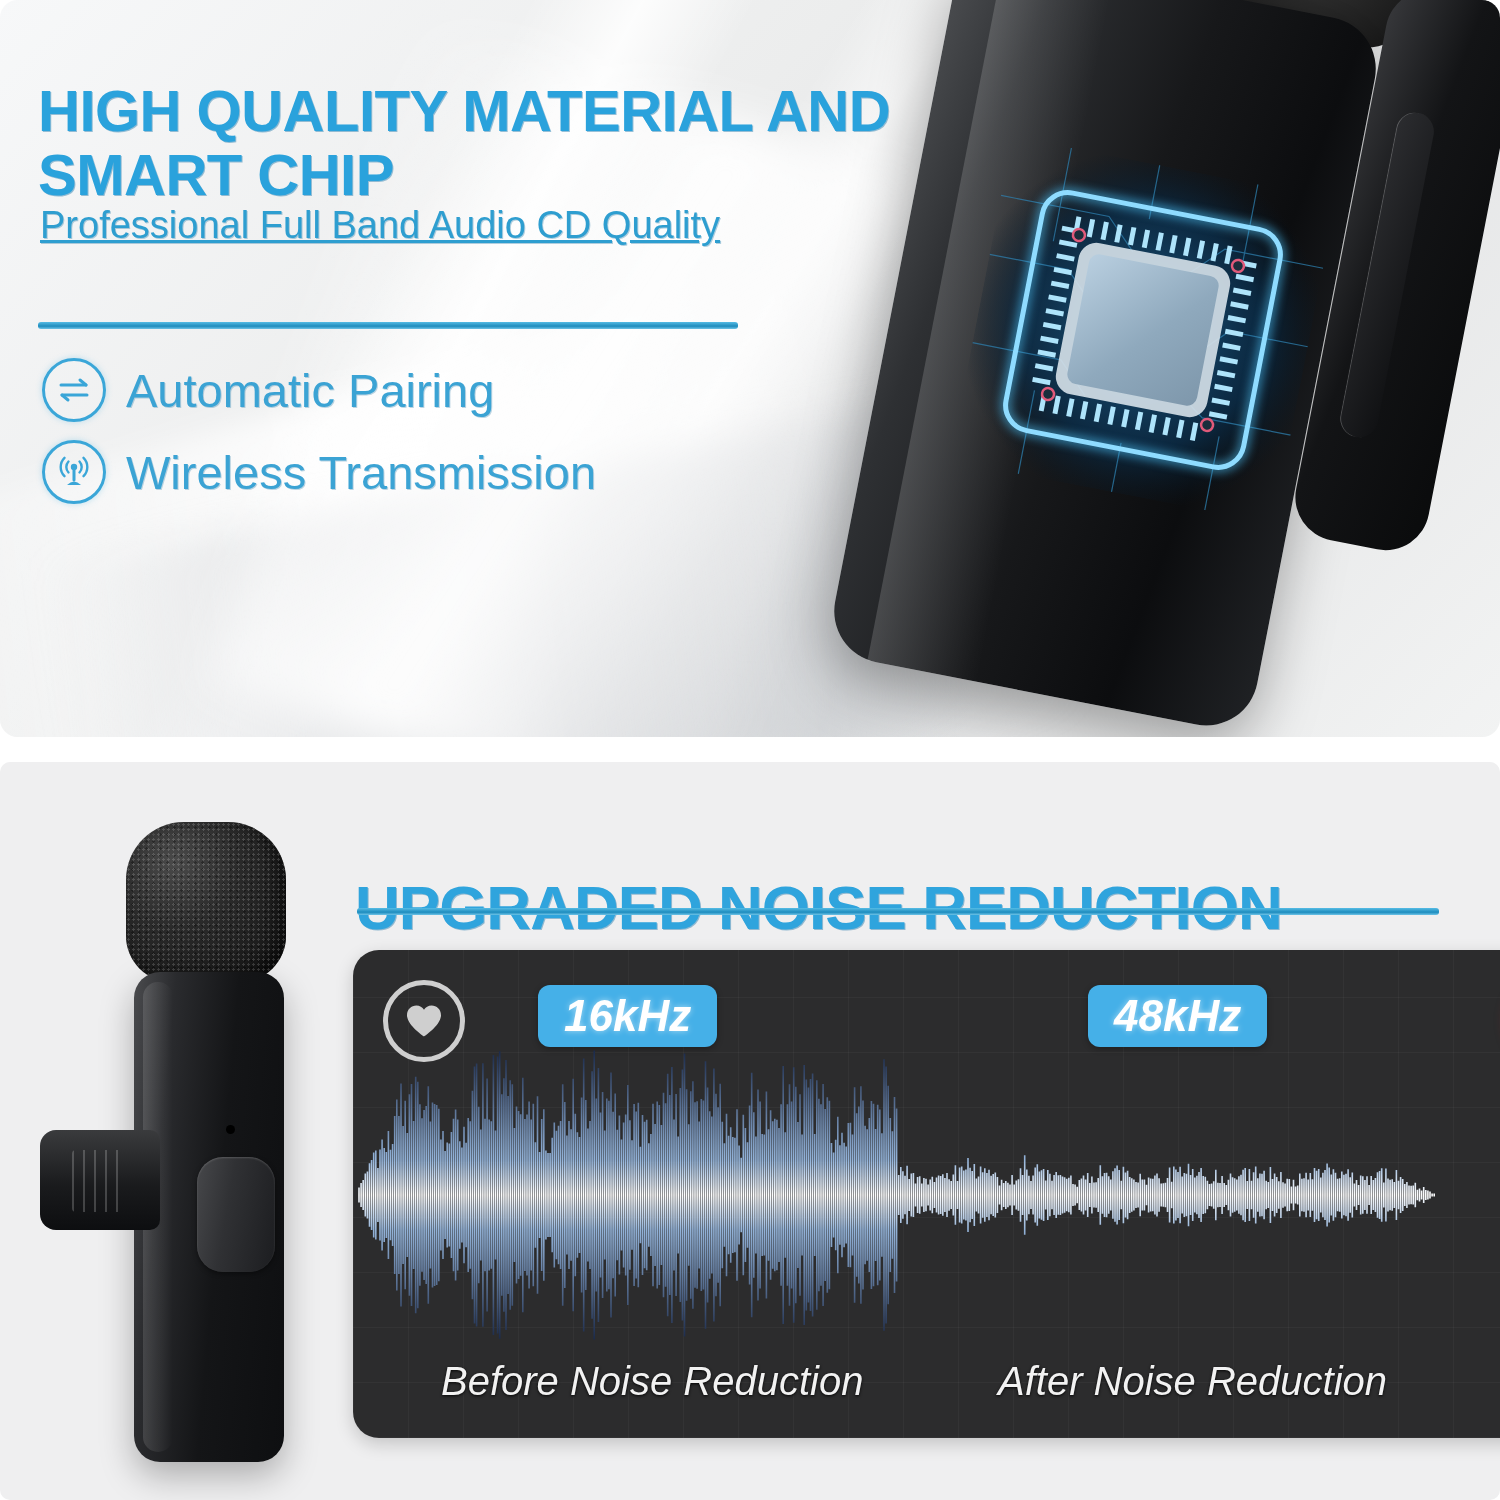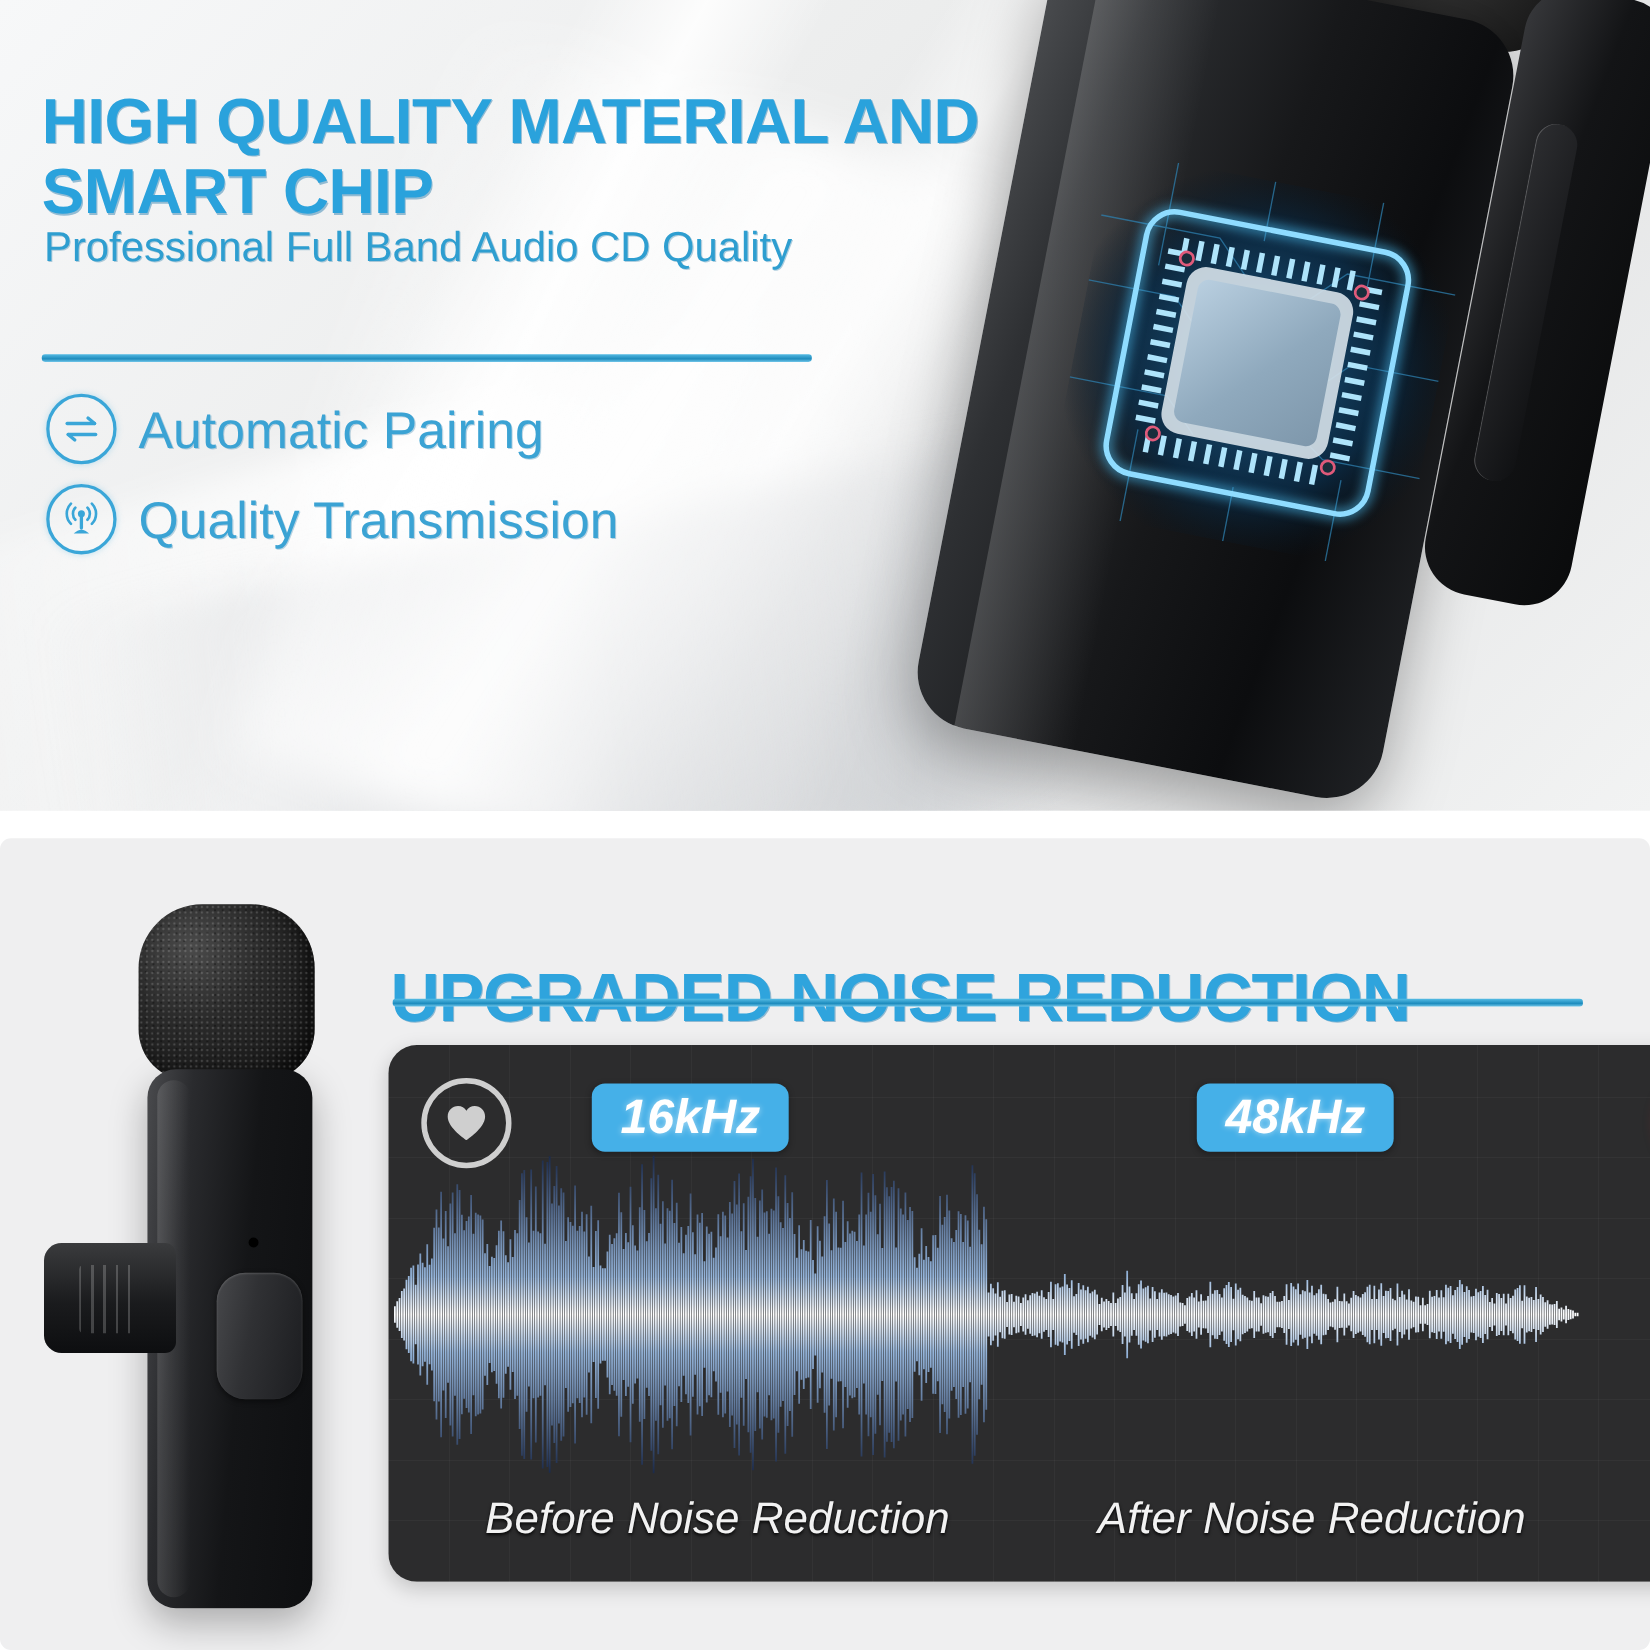--- a/index.html
+++ b/index.html
@@ -20,21 +20,21 @@
     background: #ffffff;
   }
 
   
   .panel-top {
     position: absolute;
     left: 0;
     top: 0;
     width: 1500px;
     height: 737px;
-    border-radius: 0;
+    border-radius: 18px;
     overflow: hidden;
     background:
       linear-gradient(118deg, rgba(255,255,255,0) 28%, rgba(255,255,255,0.85) 34%, rgba(255,255,255,0) 40%),
       linear-gradient(122deg, rgba(255,255,255,0) 44%, rgba(255,255,255,0.65) 49%, rgba(255,255,255,0) 54%),
       linear-gradient(112deg, rgba(212,214,216,0) 55%, rgba(205,208,211,0.55) 62%, rgba(255,255,255,0) 70%),
       linear-gradient(135deg, #f7f8f9 0%, #eceded 38%, #e2e3e4 62%, #f2f3f3 100%);
   }
   .swoosh {
     position: absolute;
     pointer-events: none;
@@ -74,20 +74,21 @@
     text-shadow: 1px 1px 0 rgba(30,120,170,0.45);
   }
   .subline {
     position: absolute;
     left: 40px;
     width: 900px;
     font-size: 38px;
     line-height: 1.0;
     color: #2e9ed0;
     text-shadow: 1px 1px 0 rgba(35,120,165,0.35);
+    text-decoration: underline;
   }
   .subline.one { top: 206px; }
   .subline.two { top: 266px; }
 
   .rule {
     position: absolute;
     left: 38px;
     top: 322px;
     width: 700px;
     height: 7px;
@@ -520,21 +521,21 @@
         <svg width="36" height="36" viewBox="0 0 36 36" fill="none" stroke="#3aa6d8" stroke-width="2.4" stroke-linecap="round">
           <circle cx="18" cy="13" r="3.2" fill="#3aa6d8" stroke="none"></circle>
           <path d="M12.5 7.5 A8 8 0 0 0 12.5 18.5"></path>
           <path d="M23.5 7.5 A8 8 0 0 1 23.5 18.5"></path>
           <path d="M8.5 3.8 A13 13 0 0 0 8.5 22.2"></path>
           <path d="M27.5 3.8 A13 13 0 0 1 27.5 22.2"></path>
           <path d="M18 16 L18 26" stroke-width="3"></path>
           <path d="M11 31 Q18 24 25 31 Z" fill="#3aa6d8" stroke="none"></path>
         </svg>
       </span>
-      <span class="feature-label">Quality Transmission</span>
+      <span class="feature-label">Wireless Transmission</span>
     </div>
   </section>
 
   <section class="panel-bottom">
     <div class="mic-photo">
       <div class="mic-foam"></div>
       <div class="mic-body"></div>
       <div class="mic-clip"></div>
       <div class="mic-clip-lines"></div>
       <div class="mic-pin"></div>

